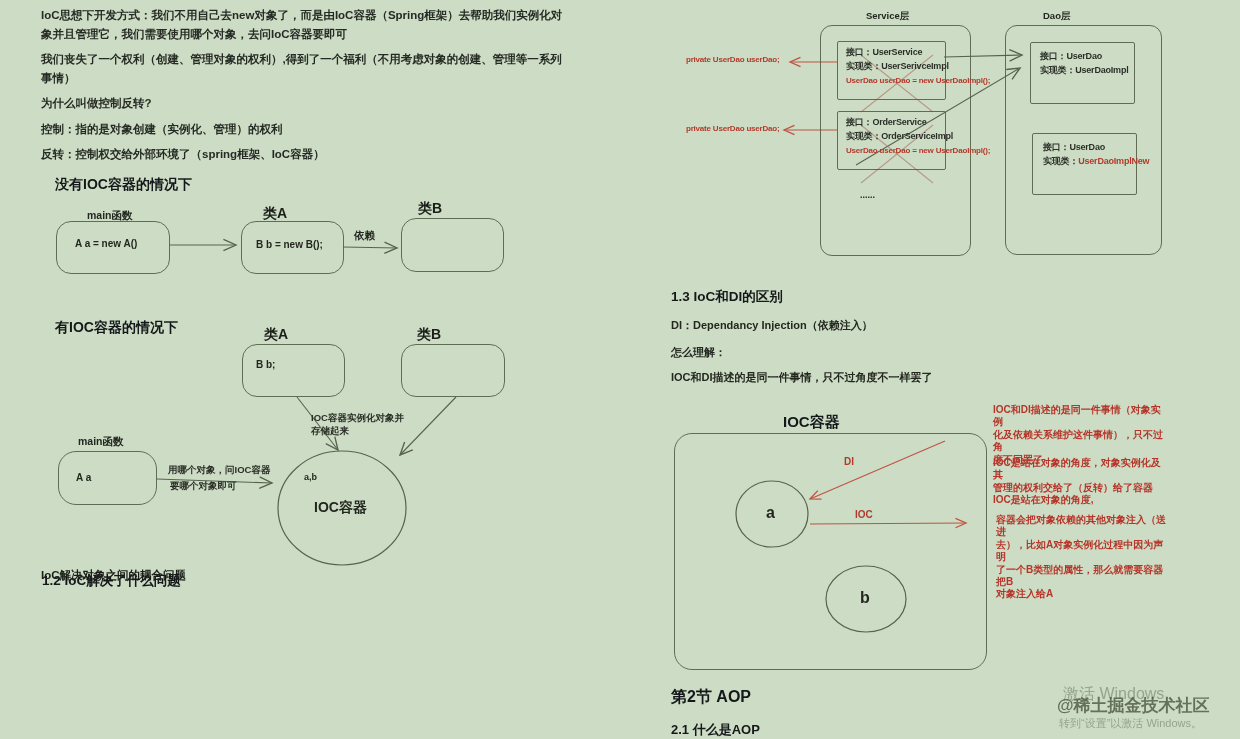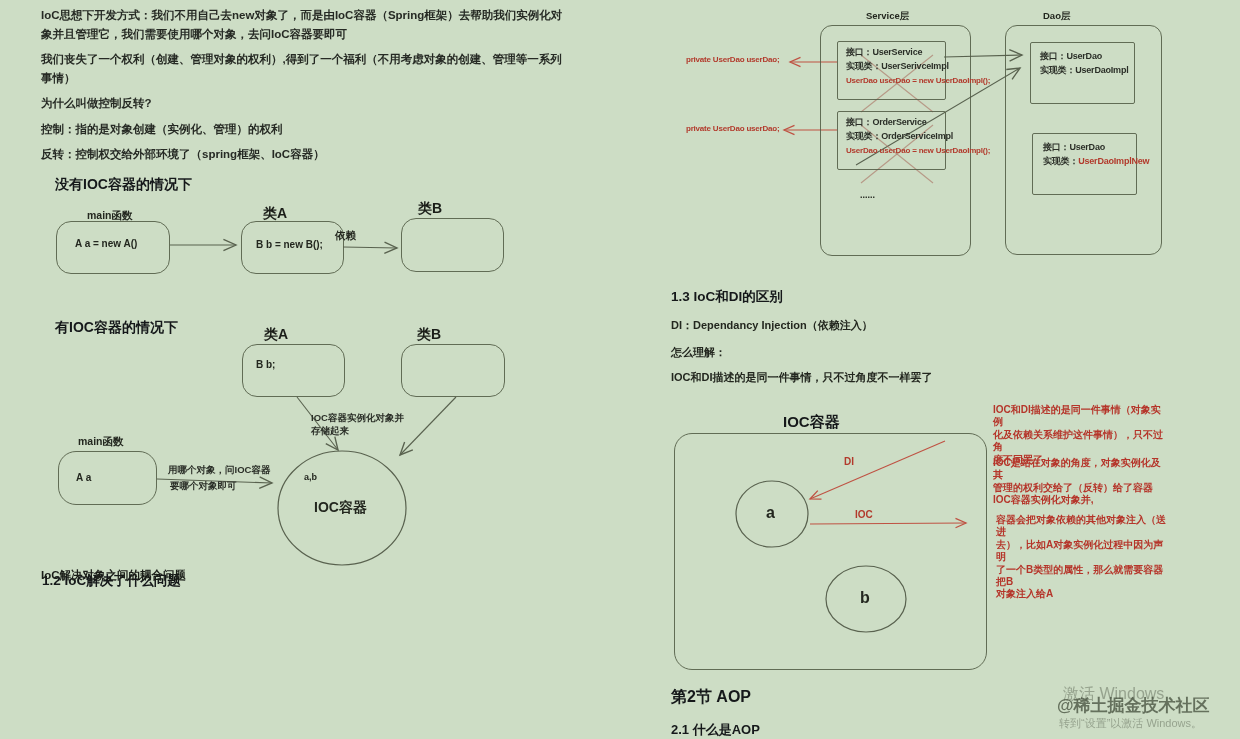--- a/index.html
+++ b/index.html
@@ -86,21 +86,21 @@
     <p>反转：控制权交给外部环境了（spring框架、IoC容器）</p>
   </div>
 
   <div class="t txt h1" style="left:55px;top:176px;">没有IOC容器的情况下</div>
   <div class="t txt small" style="left:87px;top:209px;">main函数</div>
   <div class="box r15" style="left:56px;top:221px;width:112px;height:51px;"></div>
   <div class="t txt code" style="left:75px;top:238px;">A  a = new A()</div>
   <div class="t txt cls" style="left:263px;top:205px;">类A</div>
   <div class="box r15" style="left:241px;top:221px;width:101px;height:51px;"></div>
   <div class="t txt code" style="left:256px;top:239px;">B b = new B();</div>
-  <div class="t txt small" style="left:335px;top:229px;text-align:center;">依赖</div>
+  <div class="t txt small" style="left:354px;top:229px;text-align:center;">依赖</div>
   <div class="t txt cls" style="left:418px;top:200px;">类B</div>
   <div class="box r15" style="left:401px;top:218px;width:101px;height:52px;"></div>
 
   <div class="t txt h1" style="left:55px;top:319px;">有IOC容器的情况下</div>
   <div class="t txt cls" style="left:264px;top:326px;">类A</div>
   <div class="box r15" style="left:242px;top:344px;width:101px;height:51px;"></div>
   <div class="t txt code" style="left:256px;top:359px;">B  b;</div>
   <div class="t txt cls" style="left:417px;top:326px;">类B</div>
   <div class="box r15" style="left:401px;top:344px;width:102px;height:51px;"></div>
   <div class="t txt note9 pre" style="left:311px;top:412px;line-height:12.5px;">IOC容器实例化对象并
@@ -154,21 +154,21 @@
   <div class="t txt red" style="left:844px;top:456px;font-size:10px;font-weight:700;">DI</div>
   <div class="t txt red" style="left:855px;top:509px;font-size:10px;font-weight:700;">IOC</div>
   <div class="t txt" style="left:766px;top:503px;font-size:16px;font-weight:600;">a</div>
   <div class="t txt" style="left:860px;top:588px;font-size:16px;font-weight:600;">b</div>
 
   <div class="rnote" style="left:993px;top:404px;">IOC和DI描述的是同一件事情（对象实例
 化及依赖关系维护这件事情），只不过角
 度不同罢了</div>
   <div class="rnote" style="left:993px;top:457px;">IOC是站在对象的角度，对象实例化及其
 管理的权利交给了（反转）给了容器</div>
-  <div class="rnote" style="left:993px;top:494px;">IOC容器实例化对象并,</div>
+  <div class="rnote" style="left:993px;top:494px;">IOC是站在对象的角度,</div>
   <div class="rnote" style="left:996px;top:514px;">容器会把对象依赖的其他对象注入（送进
 去），比如A对象实例化过程中因为声明
 了一个B类型的属性，那么就需要容器把B
 对象注入给A</div>
 
   <div class="t txt" style="left:671px;top:687px;font-size:16px;font-weight:700;color:#15181a;">第2节 AOP</div>
   <div class="t txt" style="left:671px;top:722px;font-size:13px;font-weight:700;color:#15181a;">2.1 什么是AOP</div>
 
   <div class="t wm" style="left:1063px;top:684px;font-size:16px;color:rgba(95,105,88,.5);">激活 Windows</div>
   <div class="t wm" style="left:1057px;top:695px;font-size:17px;font-weight:700;color:rgba(72,82,64,.78);">@稀土掘金技术社区</div>

